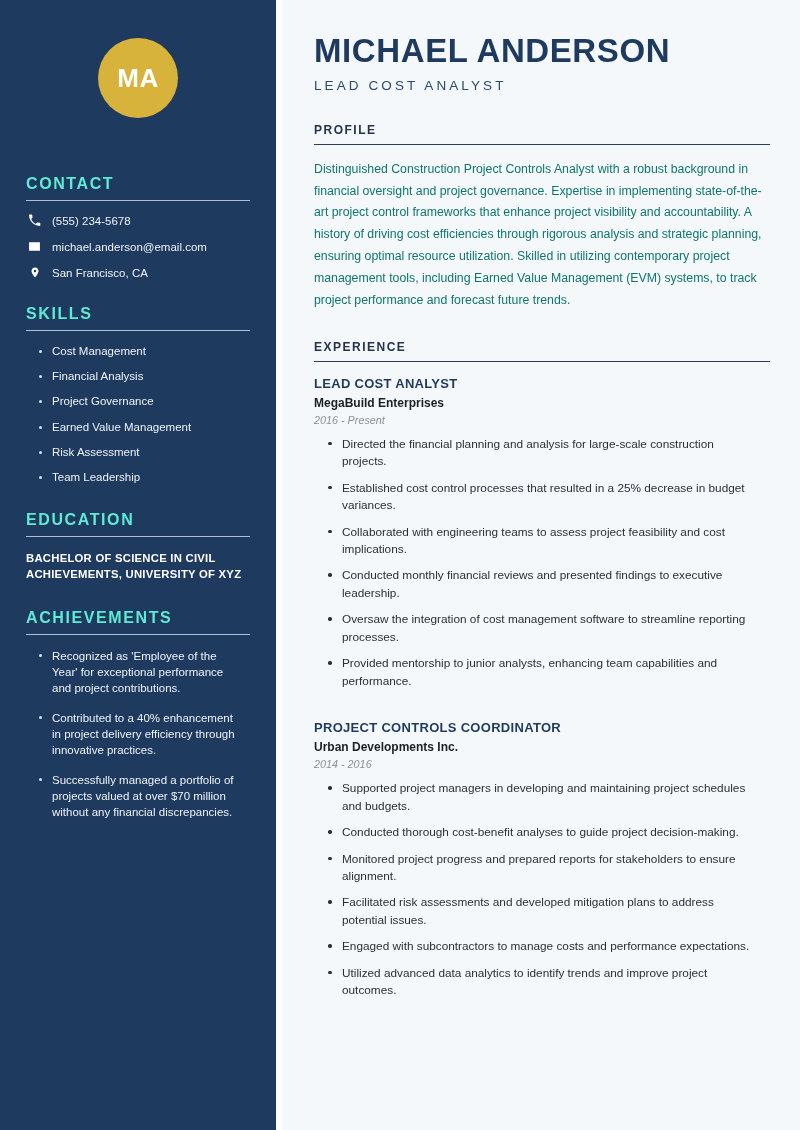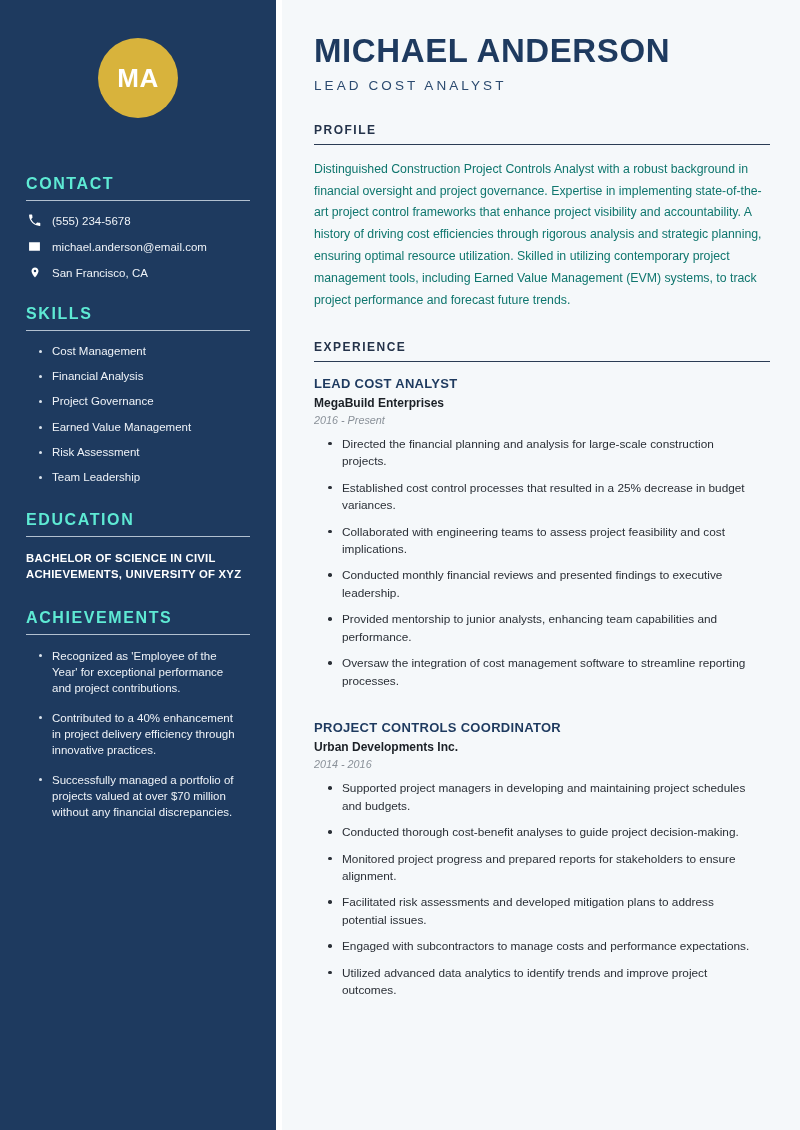--- a/index.html
+++ b/index.html
@@ -296,22 +296,22 @@
 
       <div class="job">
         <h3 class="job-title">LEAD COST ANALYST</h3>
         <div class="job-company">MegaBuild Enterprises</div>
         <div class="job-dates">2016 - Present</div>
         <ul class="job-list">
           <li>Directed the financial planning and analysis for large-scale construction projects.</li>
           <li>Established cost control processes that resulted in a 25% decrease in budget variances.</li>
           <li>Collaborated with engineering teams to assess project feasibility and cost implications.</li>
           <li>Conducted monthly financial reviews and presented findings to executive leadership.</li>
+          <li>Oversaw the integration of cost management software to streamline reporting processes.</li>
           <li>Provided mentorship to junior analysts, enhancing team capabilities and performance.</li>
-          <li>Oversaw the integration of cost management software to streamline reporting processes.</li>
         </ul>
       </div>
 
       <div class="spacer-job"></div>
 
       <div class="job">
         <h3 class="job-title">PROJECT CONTROLS COORDINATOR</h3>
         <div class="job-company">Urban Developments Inc.</div>
         <div class="job-dates">2014 - 2016</div>
         <ul class="job-list">

